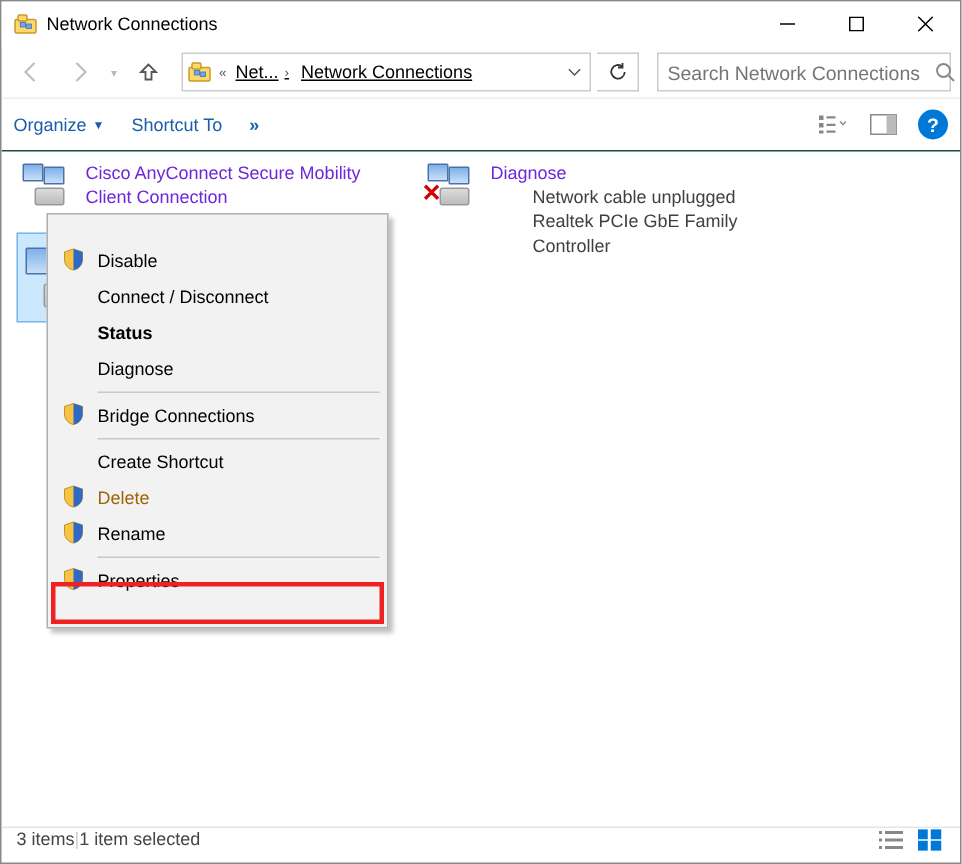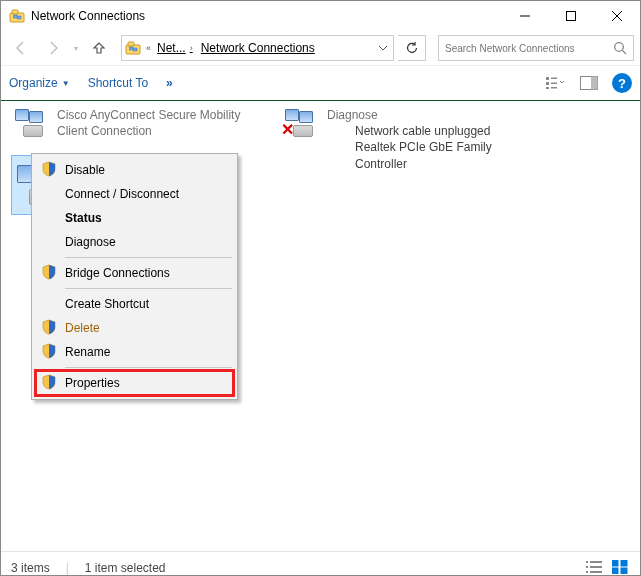--- a/index.html
+++ b/index.html
@@ -19,70 +19,70 @@
   .nav-arrow { width: 28px; height: 28px; display: flex; align-items: center; justify-content: center; color: #bbb; }
   .dd-arrow { width: 10px; color: #bbb; font-size: 8px; text-align: center; }
   .nav-up { width: 24px; height: 24px; display: flex; align-items: center; justify-content: center; margin-left: 2px; color: #555; }
   .addrbar { flex: 1; height: 26px; border: 1px solid #ccc; display: flex; align-items: center; margin-left: 6px; position: relative; }
   .addrbar .loc-icon { width: 22px; display: flex; align-items: center; justify-content: center; }
   .crumb { height: 100%; display: flex; align-items: center; padding: 0 4px; color: #000; text-decoration: underline; }
   .crumb .chev { margin-left: 4px; color: #555; font-size: 9px; }
   .addr-dd { width: 20px; height: 100%; display: flex; align-items: center; justify-content: center; color: #555; margin-left: auto; }
   .refresh { width: 28px; height: 26px; border: 1px solid #ccc; border-left: none; display: flex; align-items: center; justify-content: center; color: #333; }
   .searchbar { width: 196px; height: 26px; border: 1px solid #ccc; display: flex; align-items: center; margin-left: 8px; padding: 0 4px; }
-  .searchbar input { border: none; outline: none; flex: 1; color: #888; font-size: 10px; background: transparent; }
+  .searchbar input { border: none; outline: none; flex: 1; color: #888; font-size: 13px; background: transparent; }
   .searchbar .sicon { width: 16px; color: #888; }
 
   
   .toolbar { height: 36px; border-top: 1px solid #eee; border-bottom: 1px solid #14532d; display: flex; align-items: center; padding: 0 8px; gap: 18px; }
   .toolbar .titem { color: #1a5ea8; display: flex; align-items: center; gap: 4px; }
   .toolbar .titem .dd { font-size: 8px; }
   .toolbar .overflow { color: #1a5ea8; font-weight: bold; letter-spacing: 1px; }
   .toolbar .right { margin-left: auto; display: flex; align-items: center; gap: 12px; }
   .toolbar .vopt { width: 22px; height: 22px; display: flex; align-items: center; justify-content: center; color: #555; }
   .toolbar .help { width: 20px; height: 20px; border-radius: 50%; background: #0078d7; color: #fff; display: flex; align-items: center; justify-content: center; font-weight: bold; font-size: 13px; }
 
   
   .content { flex: 1; padding: 6px 10px; display: flex; align-items: flex-start; gap: 20px; position: relative; }
   .conn { display: flex; width: 250px; }
   .conn .cicon { width: 42px; height: 38px; flex: 0 0 42px; display: flex; align-items: flex-start; justify-content: center; position: relative; }
   .conn .ctext { padding-left: 4px; line-height: 1.35; }
-  .conn .name { color: #737373; }
+  .conn .name { color: #6d28d9; }
   .conn .sub  { color: #404040; margin-left: 28px; }
 
   
   .adapter-icon { position: relative; width: 38px; height: 34px; }
   .adapter-icon .mon { position:absolute; width:14px; height:12px; border:1px solid #4a72a8; background:linear-gradient(#7fb0e8,#c8e0f8); border-radius:1px; }
   .adapter-icon .mon.m1 { left:2px;  top:2px; }
   .adapter-icon .mon.m2 { left:16px; top:4px; }
   .adapter-icon .jack { position:absolute; left:10px; top:18px; width:20px; height:12px; background:linear-gradient(#dcdcdc,#bcbcbc); border:1px solid #999; border-radius:2px; }
   .adapter-icon .x-badge { position:absolute; left:-2px; top:16px; width:14px; height:14px; color:#d40000; font-weight:bold; font-size:16px; line-height:14px; }
 
   .big-adapter { width: 50px; height: 48px; }
   .big-adapter .mon { width:22px; height:18px; }
   .big-adapter .mon.m1 { left:2px; top:4px; }
   .big-adapter .mon.m2 { left:22px; top:8px; }
   .big-adapter .jack  { left:14px; top:28px; width:28px; height:16px; }
 
   
   .sel-thumb { position: absolute; left: 10px; top: 54px; width: 58px; height: 60px; border:1px solid #7ab7ef; background:#cce8ff; display:flex; align-items:center; justify-content:center; }
 
   
-  .ctxmenu { position:absolute; left:30px; top:52px; width:207px; background:#f2f2f2; border:1px solid #b0b0b0; box-shadow:3px 3px 3px rgba(0,0,0,0.25); padding:4px 3px; z-index:10; }
+  .ctxmenu { position:absolute; left:30px; top:41px; width:228px; background:#f2f2f2; border:1px solid #b0b0b0; box-shadow:3px 3px 3px rgba(0,0,0,0.25); padding:19px 3px; z-index:10; }
   .ctxmenu .mi { height:24px; display:flex; align-items:center; padding:0 8px 0 30px; position:relative; color:#000; }
   .ctxmenu .mi.bold { font-weight:600;align-items:center; }
   .ctxmenu .mi.disabled { color:#a16207; }
   .ctxmenu .mi .micon { position:absolute; left:6px; top:3px; width:18px; height:18px; }
   .ctxmenu .sep { height:1px; background:#c8c8c8; margin:3px 2px 3px 30px; }
   .ctxmenu .highlight-box { position:absolute; left:2px; right:2px; bottom:2px; height:28px; border:3px solid #e22; pointer-events:none; }
 
   .shield-icon svg { width:16px; height:16px; }
 
   
-  .statusbar { height:24px; border-top:1px solid #e5e5e5; display:flex; align-items:flex-end; padding:0 10px; gap:16px; color:#444; }
+  .statusbar { height:24px; border-top:1px solid #e5e5e5; display:flex; align-items:flex-start; padding:0 10px; color:#444; }
   .statusbar .sep { color:#ccc; }
   .statusbar .right { margin-left:auto; display:flex; gap:6px; }
   .viewmode { width:20px; height:16px; display:flex; align-items:center; justify-content:center; }
   .viewmode svg { width:16px; height:14px; }
   .viewmode.active rect, .viewmode.active path { fill:#0078d7; stroke:#0078d7; }
 
   svg { display:block; }
 </style>
 </head>
 <body>

